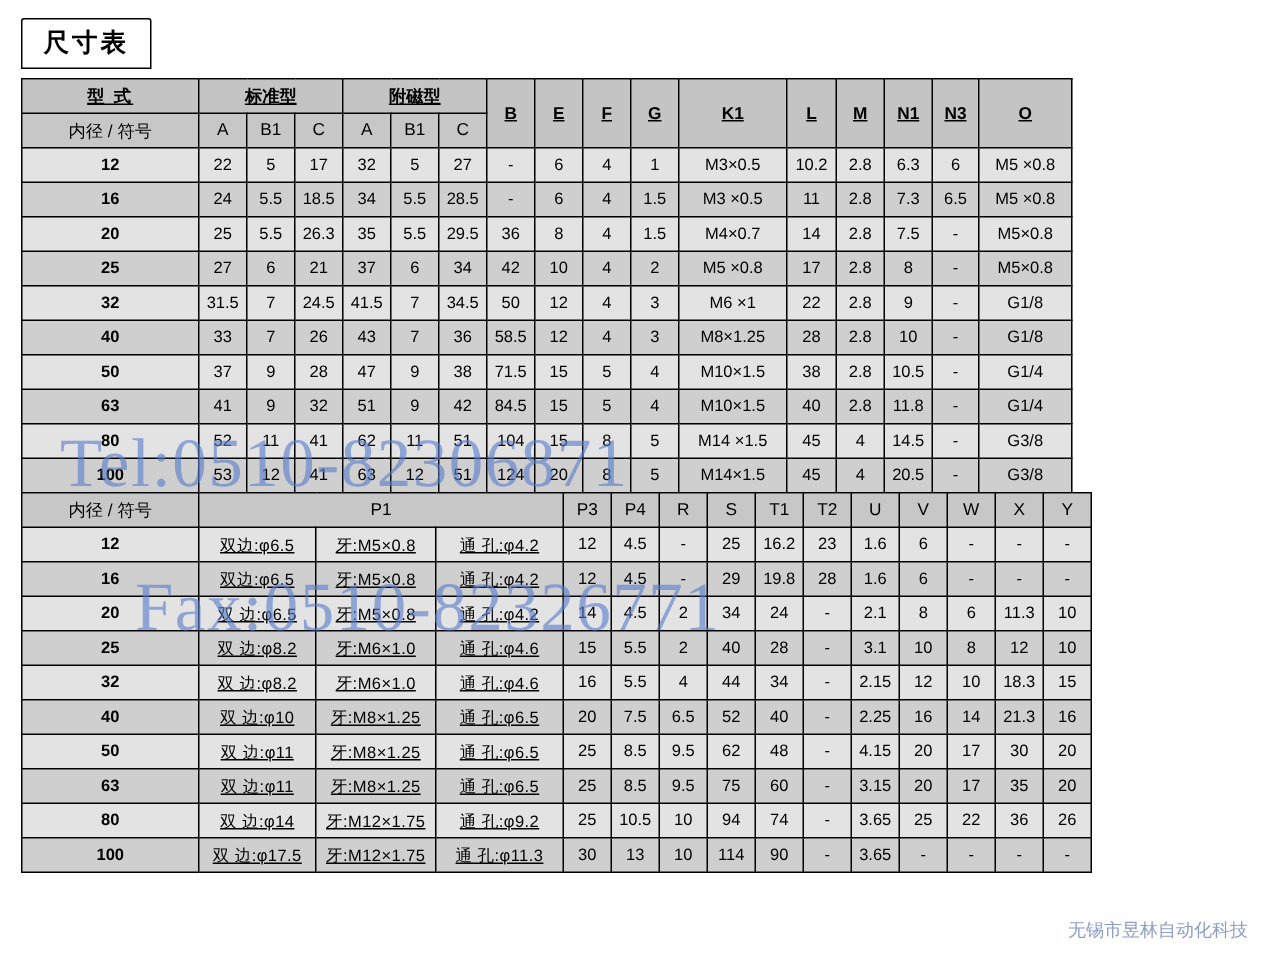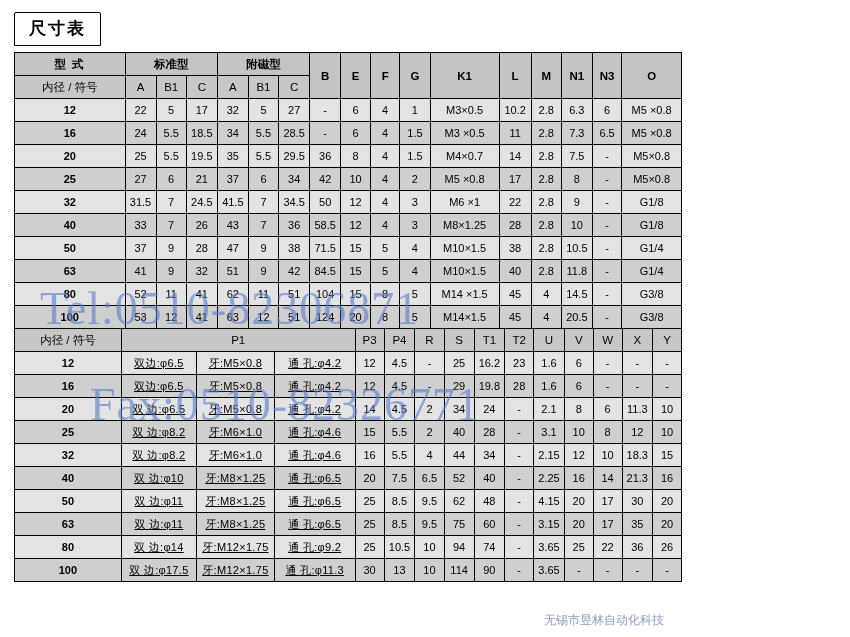--- a/index.html
+++ b/index.html
@@ -3,21 +3,21 @@
 <meta charset="utf-8">
 <style>
   html,body{margin:0;padding:0;}
   body{
     width:850px;height:637px;
     background:#fff;
     font-family:"Liberation Sans","DejaVu Sans",sans-serif;
     position:relative;
     overflow:hidden;
   }
-  .page{position:relative;width:682px;height:637px;}
+  .page{position:relative;width:850px;height:637px;}
 
   
   .title-tab{
     position:absolute;left:14px;top:12px;
     border:1px solid #000;
     background:#fff;
     padding:4px 14px 5px 14px;
     font-size:17px;
     letter-spacing:2px;
     font-weight:bold;
@@ -37,21 +37,21 @@
     font-size:11px;
     text-align:center;
     vertical-align:middle;
     padding:0 1px;
     color:#000;
     font-weight:normal;
     height:22px;
     white-space:nowrap;
     overflow:hidden;
   }
-  .hdr{background:#c4c4c4;font-weight:bold;font-size:11.5px;}
+  .hdr{background:#c4c4c4;font-weight:bold;font-size:11.5px;text-decoration:underline;}
   .hdr2{background:#c7c7c7;font-weight:normal;font-size:11.5px;}
   .rw-a{background:#e3e3e3;}
   .rw-b{background:#cfcfcf;}
   .firstcol{font-weight:bold;}
   .p1cell{font-size:11px;letter-spacing:0.3px;text-decoration:underline;}
   .sp{letter-spacing:1.5px;}
 
   
   col.c-id{width:118px;}
   col.c-n{width:32px;}
@@ -184,21 +184,21 @@
           <td>11</td>
           <td>2.8</td>
           <td>7.3</td>
           <td>6.5</td>
           <td>M5 ×0.8</td>
         </tr>
         <tr class="rw-a">
           <td class="firstcol">20</td>
           <td>25</td>
           <td>5.5</td>
-          <td>19.5</td>
+          <td>26.3</td>
           <td>35</td>
           <td>5.5</td>
           <td>29.5</td>
           <td>36</td>
           <td>8</td>
           <td>4</td>
           <td>1.5</td>
           <td>M4×0.7</td>
           <td>14</td>
           <td>2.8</td>

